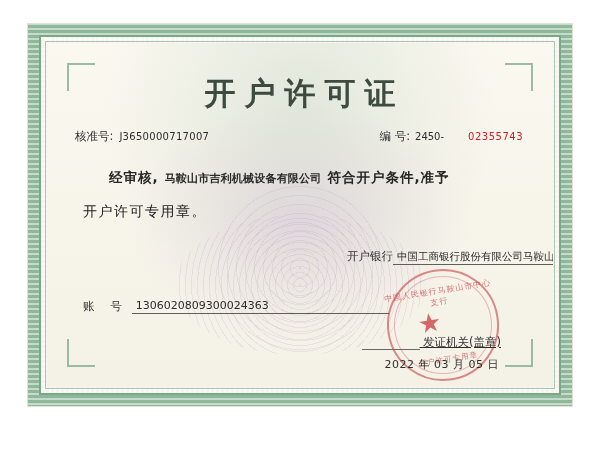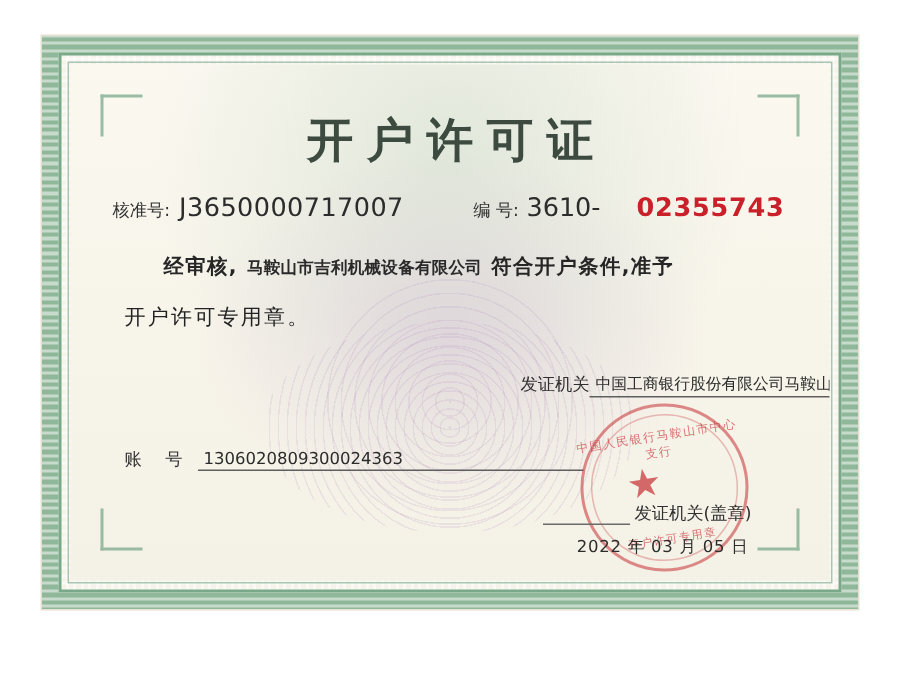--- a/index.html
+++ b/index.html
@@ -114,40 +114,40 @@
     right: 24px;
     font-size: 11px;
     color: #3b3b3b;
   }
   .lbl {
     font-family: "DejaVu Sans", "Liberation Sans", sans-serif;
     font-size: 11.5px;
     color: #303030;
   }
   .val {
-    font-size: 17px;
+    font-size: 10px;
     color: #2c2c2c;
   }
   .approval {
     position: absolute;
     left: 0;
     top: 0;
     white-space: nowrap;
   }
   .approval .val { margin-left: 6px; letter-spacing: 0.3px; }
   .serial {
     position: absolute;
     right: 6px;
     top: 0;
     white-space: nowrap;
   }
   .serial .val { margin-left: 5px; }
   .serial .red {
     color: #c9202a;
-    font-weight: bold;
+    font-weight: normal;
     letter-spacing: 0.5px;
     margin-left: 24px;
   }
   
   .line1 {
     position: absolute;
     top: 126px;
     left: 62px;
     right: 34px;
     font-size: 13px;
@@ -261,20 +261,21 @@
   .seal-text-top { top: 14px; }
   .seal-text-bottom { bottom: 14px; font-size: 7.5px; }
   
   .issuer {
     position: absolute;
     right: 52px;
     top: 292px;
     font-size: 11px;
     color: #2d2d2d;
     white-space: nowrap;
+    text-decoration: underline;
   }
   .issuer .uline-sm {
     display: inline-block;
     width: 58px;
     border-bottom: 1px solid #6a6a6a;
     height: 12px;
     vertical-align: bottom;
   }
   .datebox {
     position: absolute;
@@ -318,33 +319,33 @@
       <div class="corner c-bl"></div>
       <div class="corner c-br"></div>
 
       <div class="title">开户许可证</div>
 
       <div class="row-head">
         <div class="approval">
           <span class="lbl">核准号:</span><span class="val">J3650000717007</span>
         </div>
         <div class="serial">
-          <span class="lbl">编 号:</span><span class="val">3610-</span><span class="val red">02355743</span>
+          <span class="lbl">编 号:</span><span class="val">2450-</span><span class="val red">02355743</span>
         </div>
       </div>
 
       <div class="line1">
         <span class="seg-a">经审核,</span><span class="company">马鞍山市吉利机械设备有限公司</span><span class="seg-b">符合开户条件,准予</span>
       </div>
 
       <div class="line2">开户许可专用章。</div>
 
 
       <div class="rowline bank">
-        <span class="lbl">发证机关</span><span class="bank-name">中国工商银行股份有限公司马鞍山团结广场支行</span>
+        <span class="lbl">开户银行</span><span class="bank-name">中国工商银行股份有限公司马鞍山团结广场支行</span>
       </div>
 
       <div class="rowline acct">
         <span class="lbl">账 号</span><span class="uline">1306020809300024363</span>
       </div>
 
       <div class="seal">
         <div class="seal-text-top">中国人民银行马鞍山市中心支行</div>
         <div class="seal-star">
             <span>★</span>

